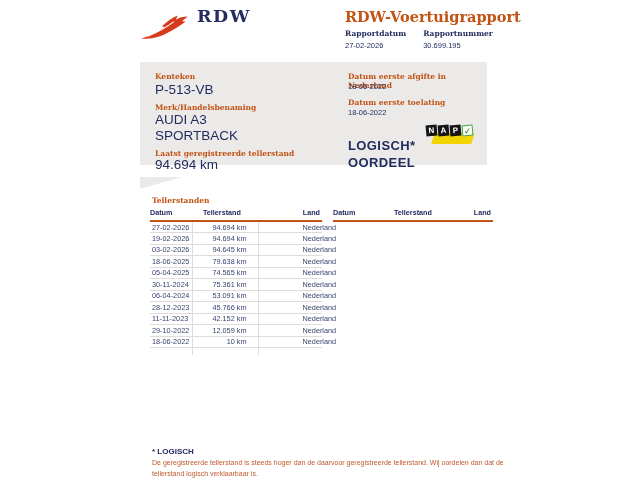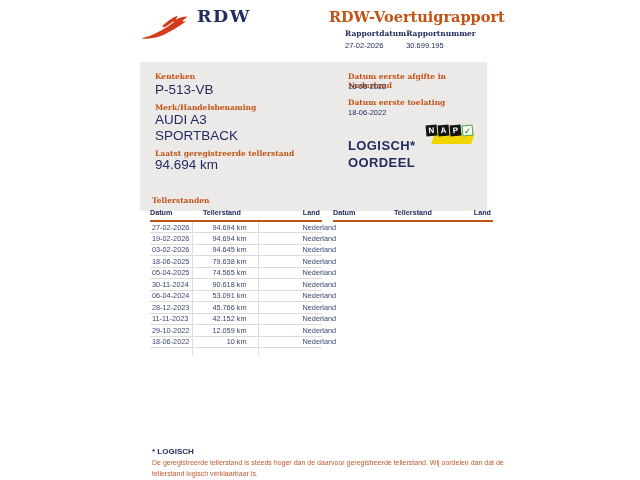--- a/index.html
+++ b/index.html
@@ -15,28 +15,28 @@
   }
   *{box-sizing:border-box;margin:0;padding:0;}
   html,body{background:#fff;}
   body{font-family:"Liberation Sans",sans-serif;}
   .page{position:relative;width:640px;height:480px;background:#ffffff;overflow:hidden;}
 
   
   .logo-svg{position:absolute;left:140px;top:11px;width:50px;height:32px;}
   .wordmark{position:absolute;left:197px;top:6px;font-family:"DejaVu Serif",serif;
     font-weight:bold;font-size:17.5px;letter-spacing:1.5px;color:var(--navy);}
-  .report-title{position:absolute;left:329px;top:8px;font-family:"DejaVu Serif",serif;
+  .report-title{position:absolute;left:345px;top:8px;font-family:"DejaVu Serif",serif;
     font-weight:bold;font-size:14.5px;color:var(--orange);text-align:center;}
-  .report-meta{position:absolute;left:345px;top:29px;display:flex;gap:0;}
+  .report-meta{position:absolute;left:345px;top:29px;display:flex;gap:17px;}
   .meta-label{font-family:"DejaVu Serif",serif;font-weight:bold;font-size:7.5px;color:var(--navy);}
   .meta-value{font-size:7.5px;color:var(--navy);margin-top:3px;}
 
   
-  .card{position:absolute;left:140px;top:62px;width:347px;height:149px;background:var(--card-bg);}
+  .card{position:absolute;left:140px;top:62px;width:347px;height:103px;background:var(--card-bg);}
   .card-tail{position:absolute;left:140px;top:177px;width:42px;height:12px;background:var(--card-bg);
     clip-path:polygon(0 0,100% 0,0 100%);}
   .fld-label{position:absolute;font-family:"DejaVu Serif",serif;font-weight:bold;
     font-size:7.5px;color:var(--orange);}
   .fld-serif{position:absolute;font-family:Liberation Sans, sans-serif;font-size:13.5px;
     color:var(--navy);line-height:15.5px;}
   .fld-sans{position:absolute;font-size:7.5px;color:var(--navy);}
   .oordeel{position:absolute;left:208px;top:60px;font-weight:bold;font-size:13px;
     color:var(--navy);letter-spacing:.4px;line-height:16.5px;margin-top:16px;}
 
@@ -167,21 +167,21 @@
           <td class="td-value">79.638 km</td>
           <td class="td-land">Nederland</td>
         </tr>
         <tr>
           <td class="td-date">05-04-2025</td>
           <td class="td-value">74.565 km</td>
           <td class="td-land">Nederland</td>
         </tr>
         <tr>
           <td class="td-date">30-11-2024</td>
-          <td class="td-value">90.618 km</td>
+          <td class="td-value">75.361 km</td>
           <td class="td-land">Nederland</td>
         </tr>
         <tr>
           <td class="td-date">06-04-2024</td>
           <td class="td-value">53.091 km</td>
           <td class="td-land">Nederland</td>
         </tr>
         <tr>
           <td class="td-date">28-12-2023</td>
           <td class="td-value">45.766 km</td>

